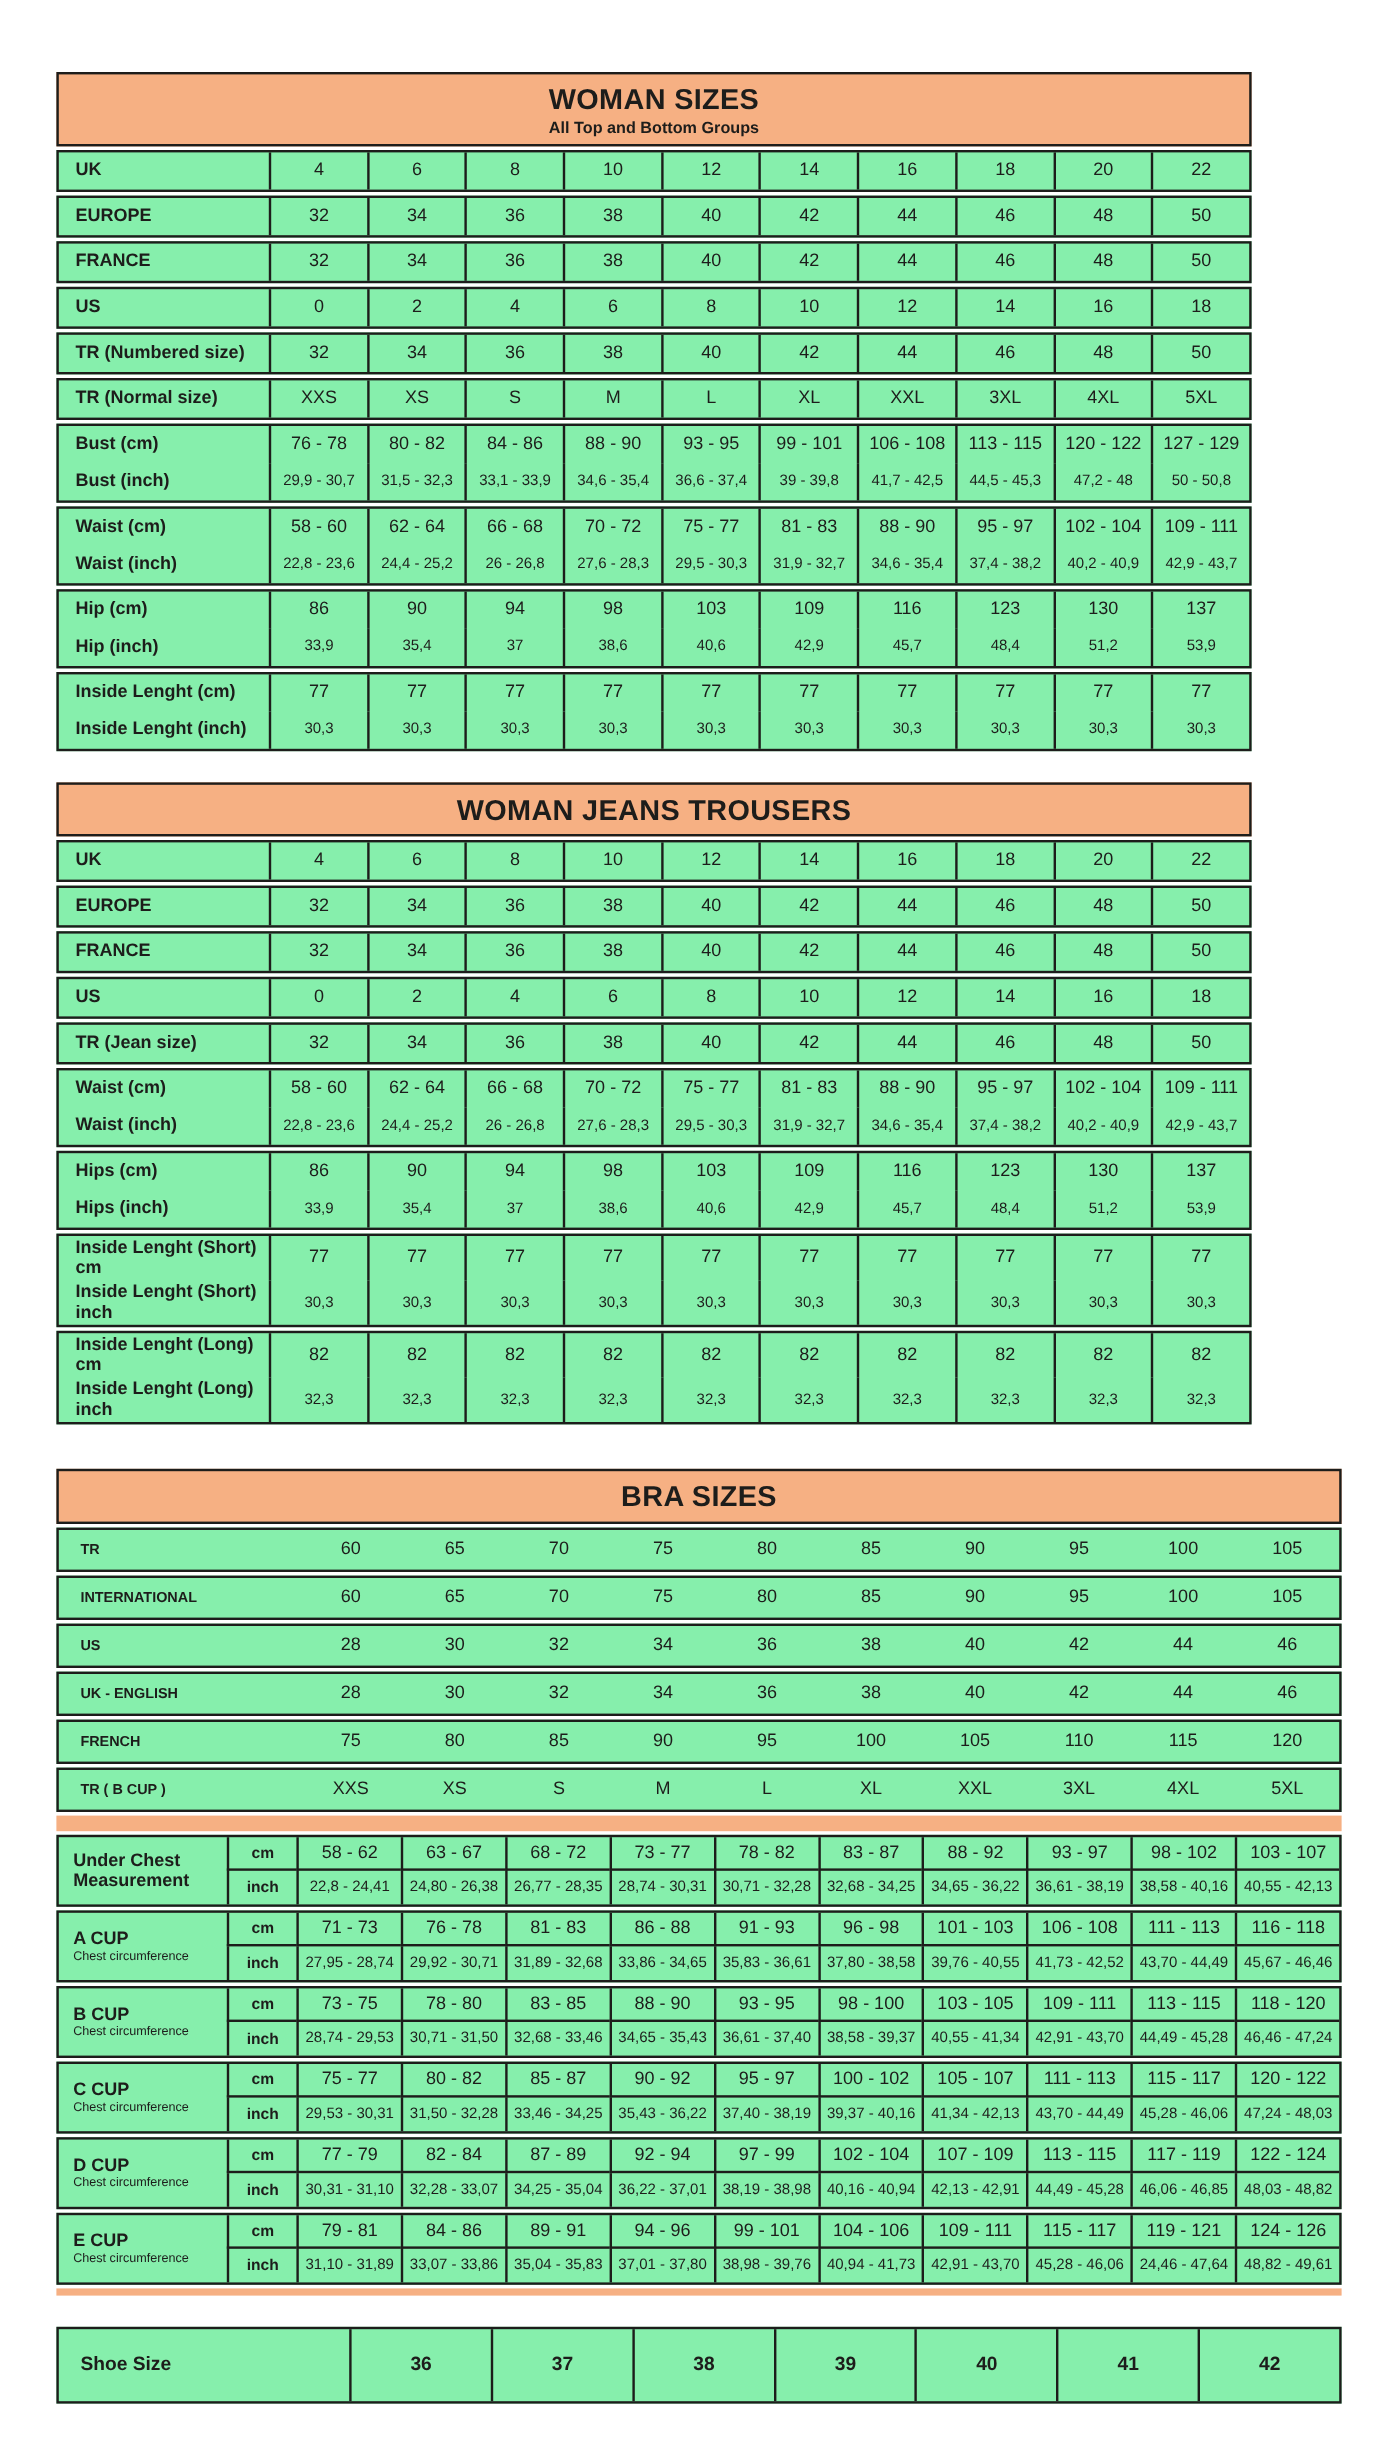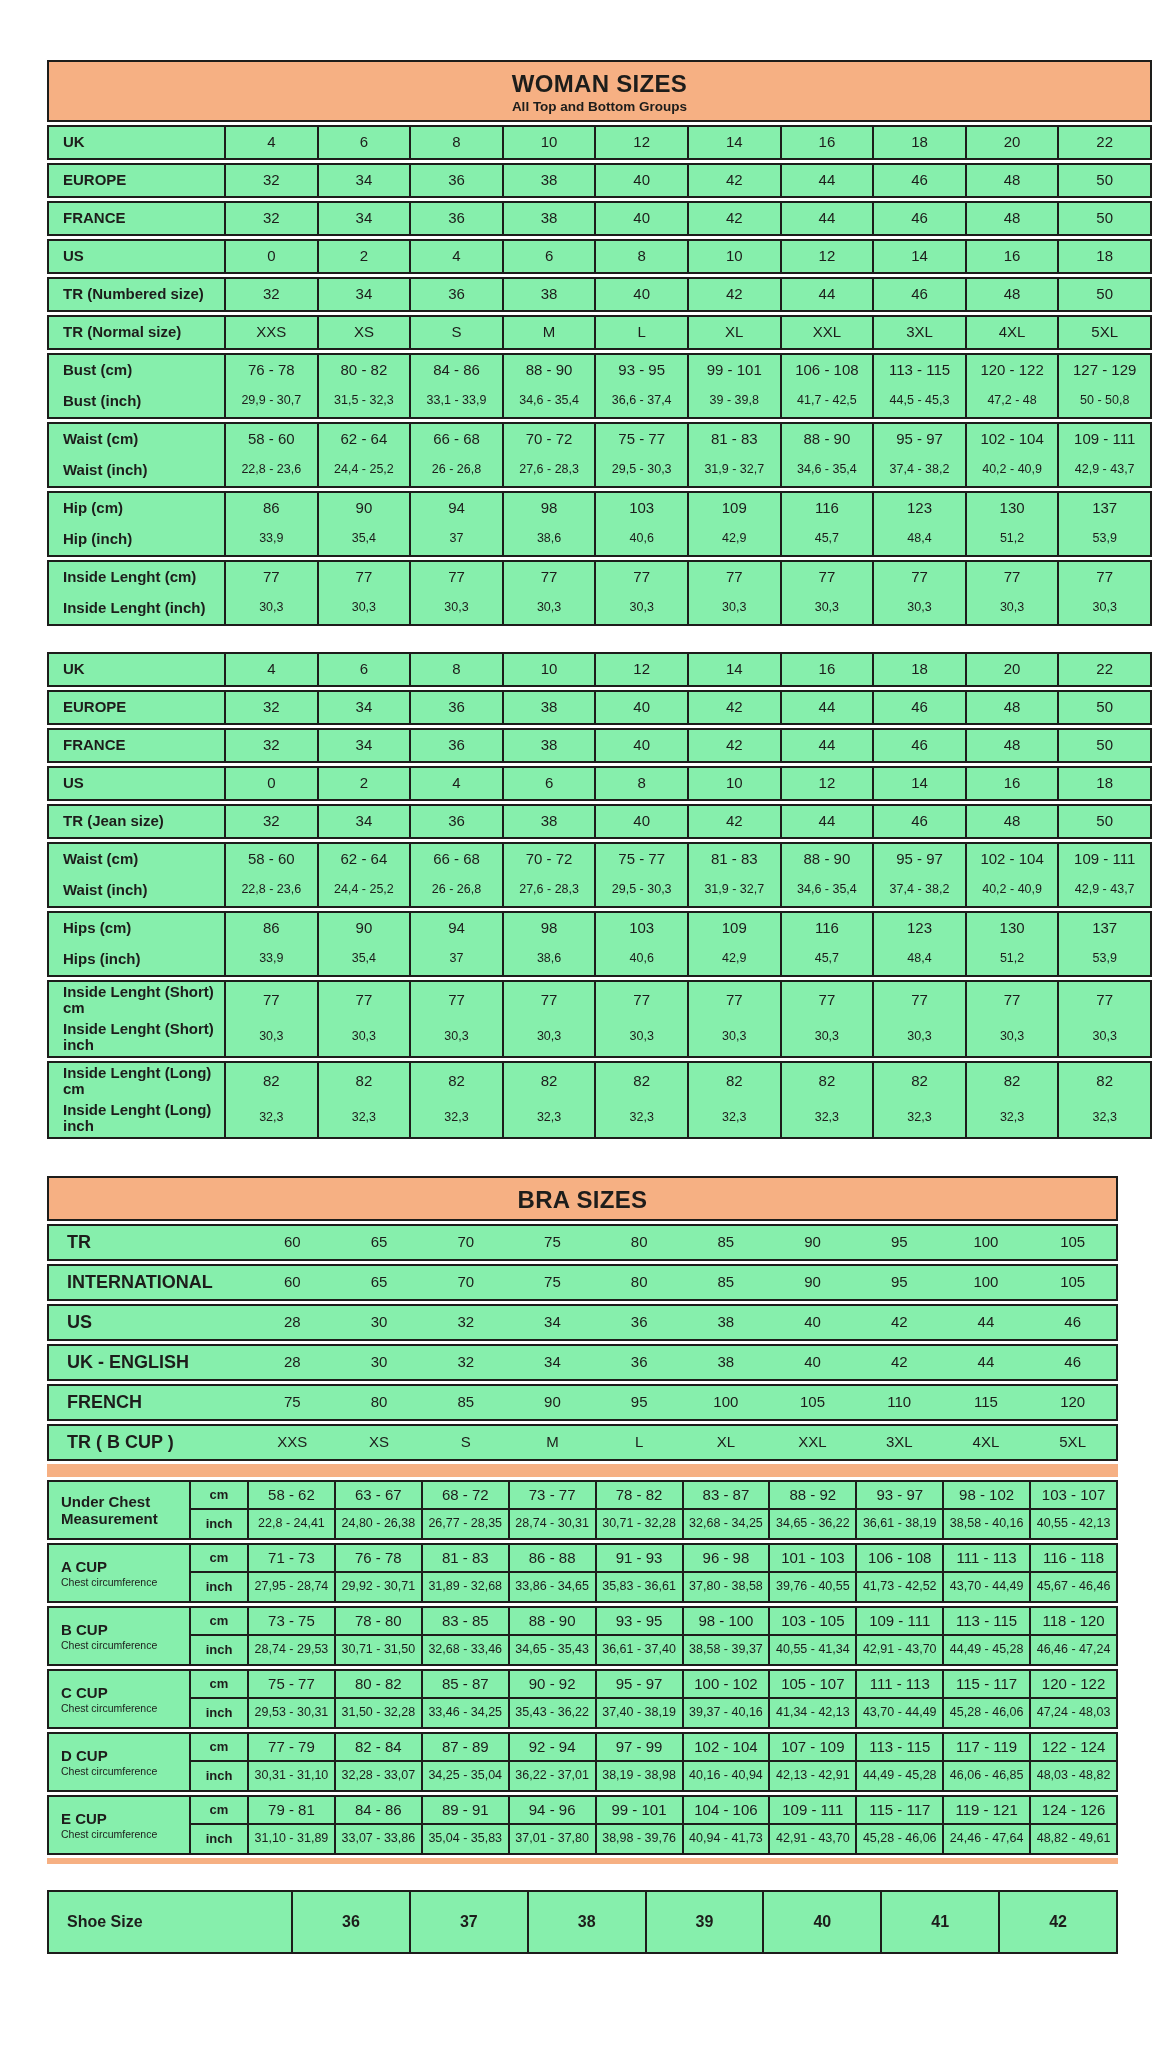--- a/index.html
+++ b/index.html
@@ -5,21 +5,21 @@
   :root{ --peach:#f6b083; --ink:#1d1d1b; }
   *{ box-sizing:border-box; }
   html,body{ margin:0; padding:0; }
   body{
     width:1164px; height:2048px; background:#ffffff;
     font-family:"Liberation Sans", sans-serif; color:var(--ink);
   }
   .page{ padding:60px 0 0 47px; }
   section{ margin:0 0 26px 0; }
   section.gap-lg{ margin-bottom:37px; }
-  .w-narrow{ width:1105px; }
+  .w-narrow{ width:996px; }
   .w-wide{ width:1071px; }
 
   .band{
     background:var(--peach); border:2px solid var(--ink);
     text-align:center; padding:8px 0 6px 0;
   }
   .band .t{ font-weight:bold; font-size:24px; line-height:1.15; letter-spacing:.3px; }
   .band .s{ font-weight:bold; font-size:13.5px; margin-top:1px; }
 
   .row-box{ border:2px solid var(--ink); margin-top:3px; display:grid; background:#86efac; }
@@ -32,21 +32,21 @@
     display:flex; align-items:center; justify-content:center;
     font-size:15px; min-height:31px; padding:2px 2px; line-height:1.1;
   }
   .label-cell{ justify-content:flex-start; padding-left:14px; font-weight:bold; text-align:left; }
   .vline{ border-left:2px solid var(--ink); }
   .hline{ border-bottom:2px solid var(--ink); }
   .small{ font-size:12.5px; }
   .unit{ font-weight:bold; font-size:13px; }
 
   .grid-bra-plain .cell{ min-height:33px; }
-  .grid-bra-plain .label-cell{ font-size:18px; padding-left:18px; }
+  .grid-bra-plain .label-cell{ font-size:12px; padding-left:18px; }
 
   .grid-cup .cell{ min-height:28px; }
   .cup-label{ flex-direction:column; align-items:flex-start; justify-content:center; padding-left:12px; }
   .cup-label .main{ font-weight:bold; font-size:15px; line-height:1.15; }
   .cup-label .sub{ font-size:10.5px; line-height:1.2; }
 
   .grid-shoes .cell{ min-height:36px; font-size:14px; }
   .grid-shoes .label-cell{ font-size:16px; padding-left:18px; }
   .grid-shoes .big{ min-height:60px; font-weight:bold; font-size:16px; }
 
@@ -235,20 +235,23 @@
           <div class="cell vline small">30,3</div>
           <div class="cell vline small">30,3</div>
           <div class="cell vline small">30,3</div>
           <div class="cell vline small">30,3</div>
           <div class="cell vline small">30,3</div>
         </div>
       </div>
   </section>
 
   <section class="w-narrow gap-lg">
+    <header class="band">
+      <div class="t">WOMAN JEANS TROUSERS</div>
+    </header>
     <div id="wj-body">
         <div class="row-box grid-std">
           <div class="cell label-cell">UK</div>
           <div class="cell vline">4</div>
           <div class="cell vline">6</div>
           <div class="cell vline">8</div>
           <div class="cell vline">10</div>
           <div class="cell vline">12</div>
           <div class="cell vline">14</div>
           <div class="cell vline">16</div>

